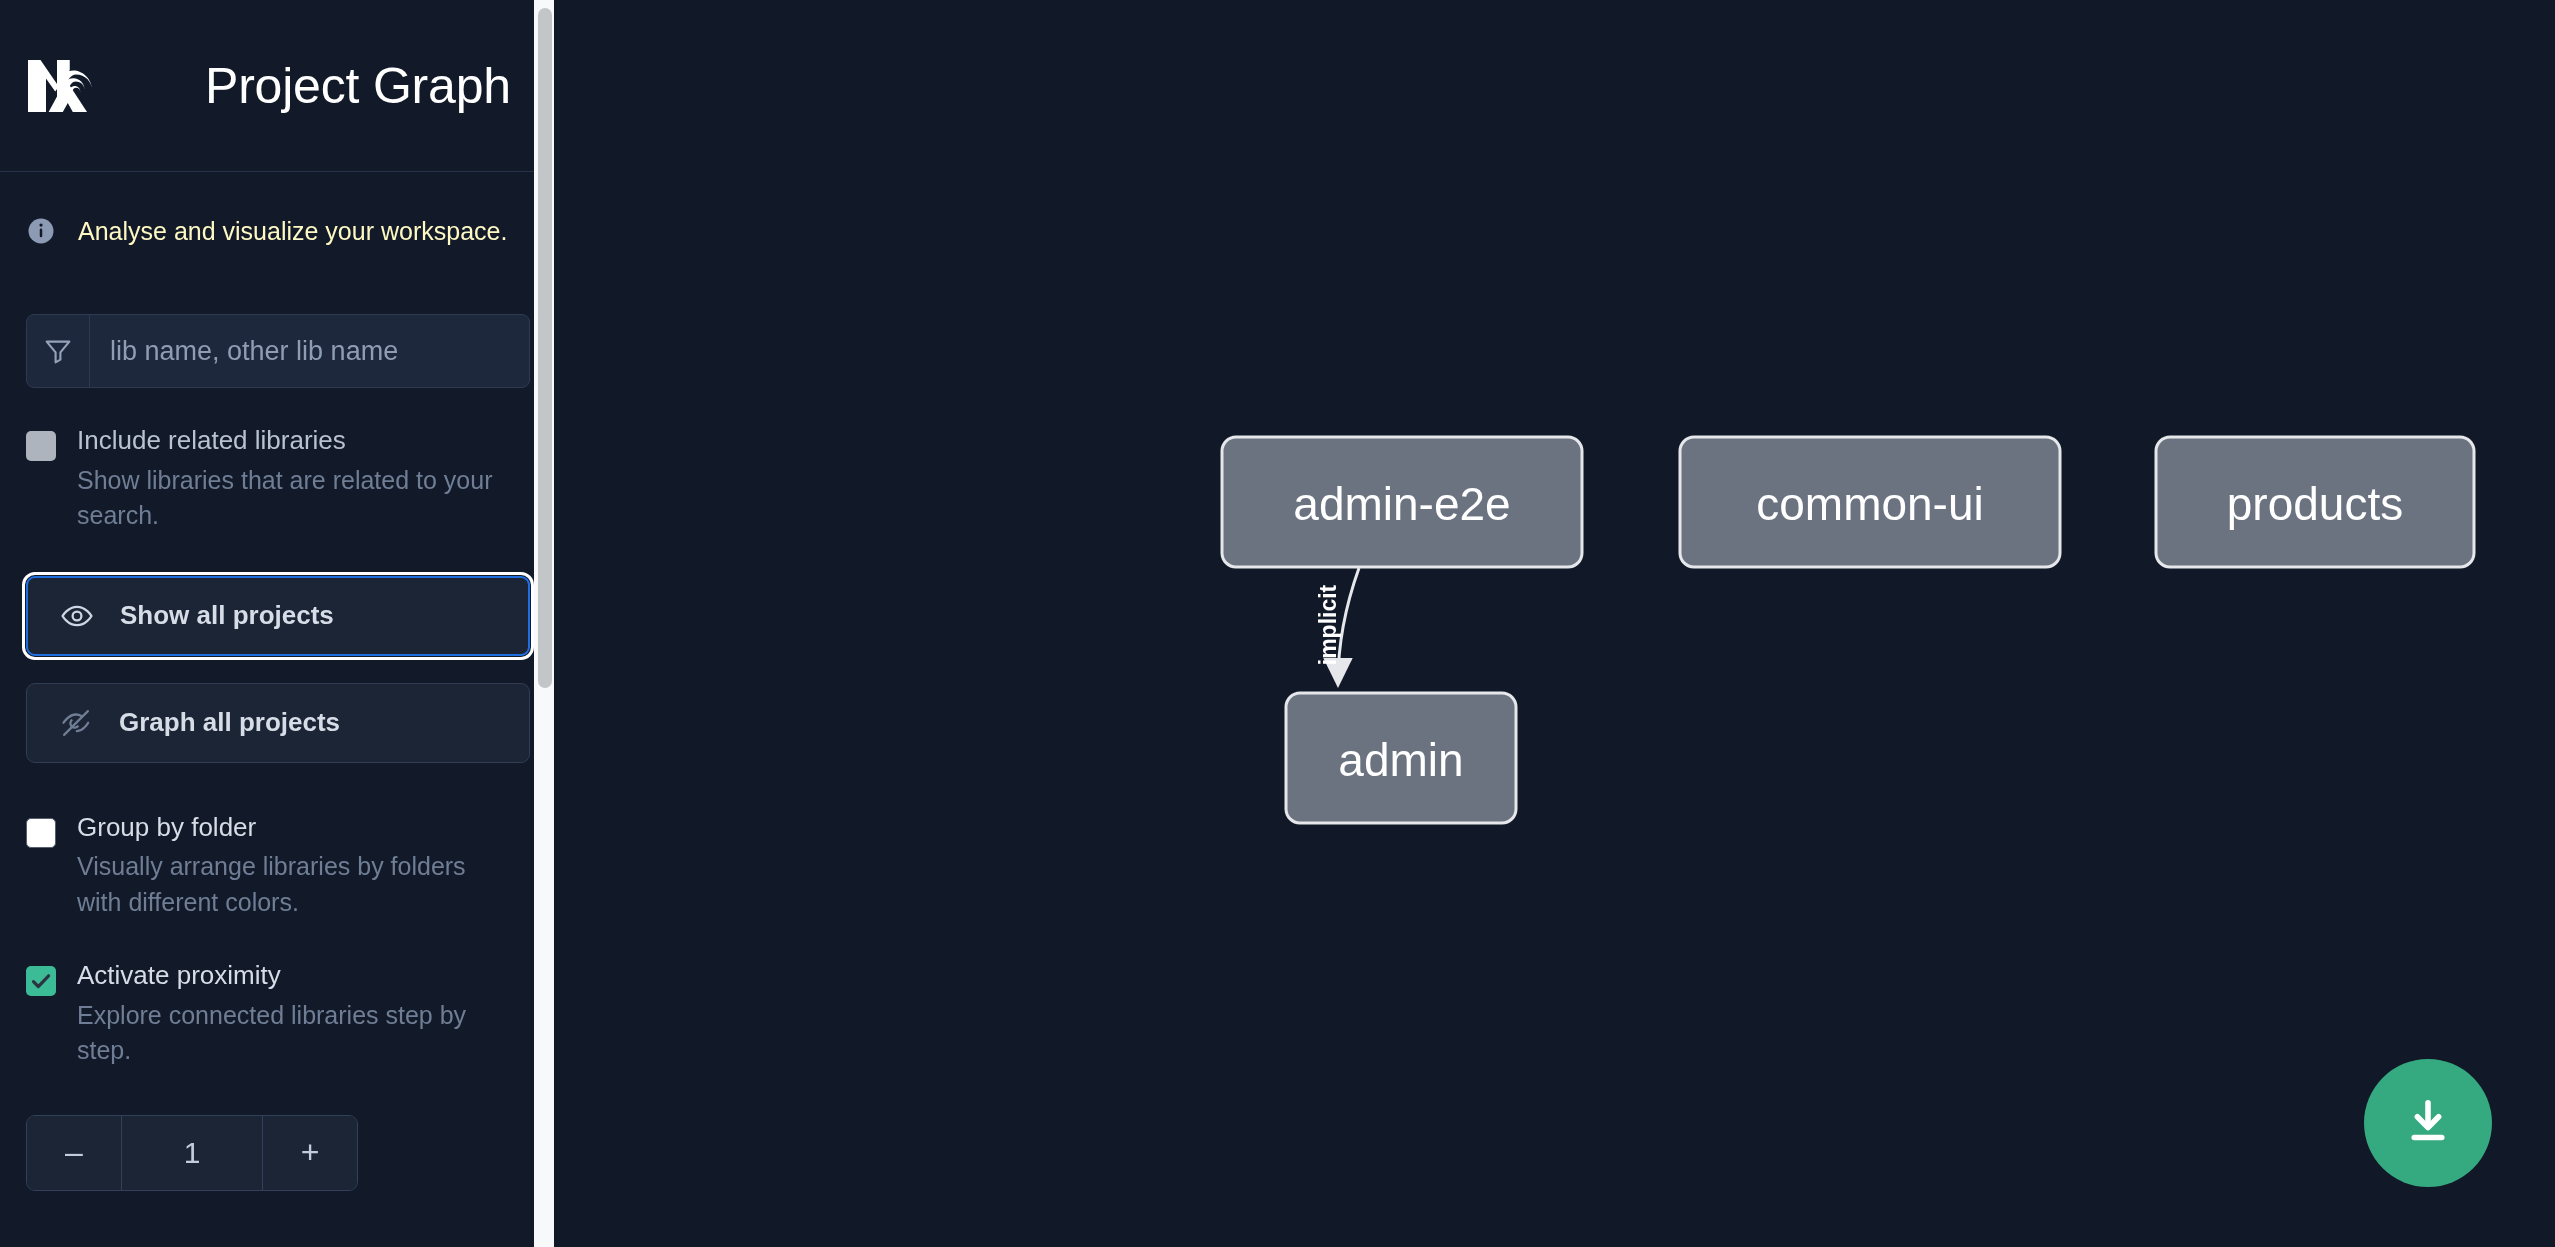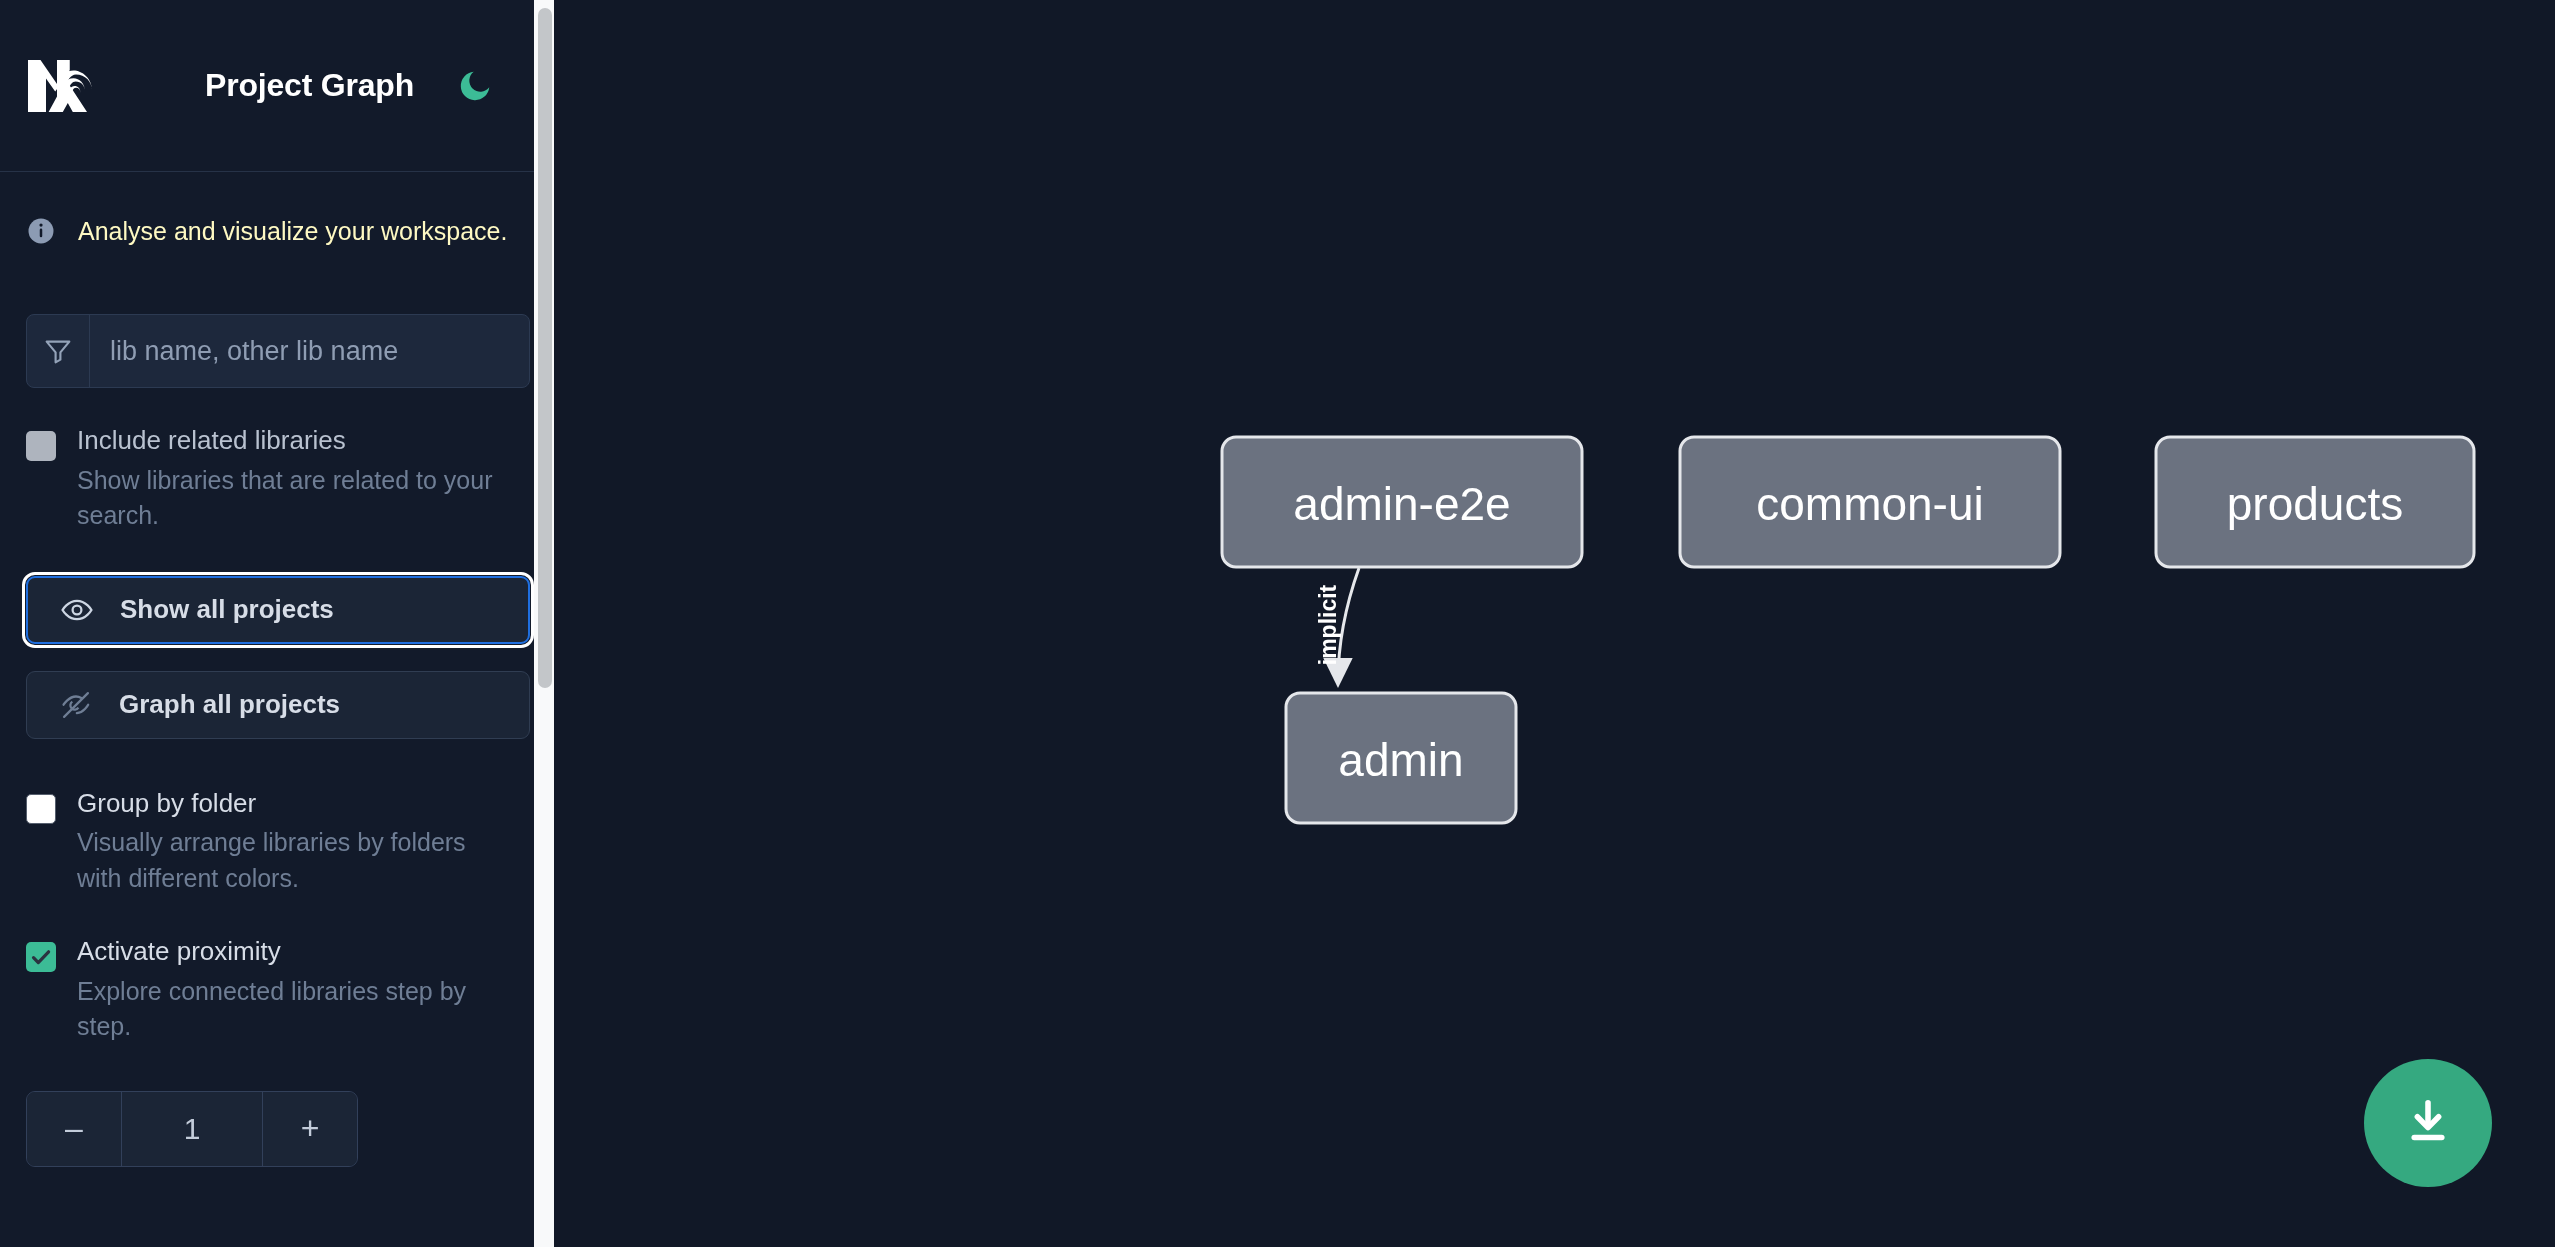--- a/index.html
+++ b/index.html
@@ -47,22 +47,22 @@
   }
   .nx-logo {
     width: 96px;
     height: 64px;
     flex: 0 0 96px;
     display: block;
   }
   .app-title {
     margin-left: 83px;
     color: #ffffff;
-    font-size: 32px;
-    font-weight: 700;
+    font-size: 50px;
+    font-weight: 400;
     letter-spacing: -0.2px;
     white-space: nowrap;
   }
   .theme-toggle {
     margin-left: 38px;
     width: 46px;
     height: 46px;
     display: flex;
     align-items: center;
     justify-content: center;
@@ -154,21 +154,21 @@
     font-weight: 400;
     line-height: 1.42;
     max-width: 432px;
     margin-top: 6px;
   }
 
   
   .btn {
     position: relative;
     margin: 0 26px;
-    height: 68px;
+    height: 80px;
     display: flex;
     align-items: center;
     border-radius: 9px;
     background: #1b2536;
     border: 1px solid #303d52;
     cursor: pointer;
   }
   .btn-show { margin-top: 42px; }
   .btn-hide { margin-top: 27px; }
   .btn-focus {

